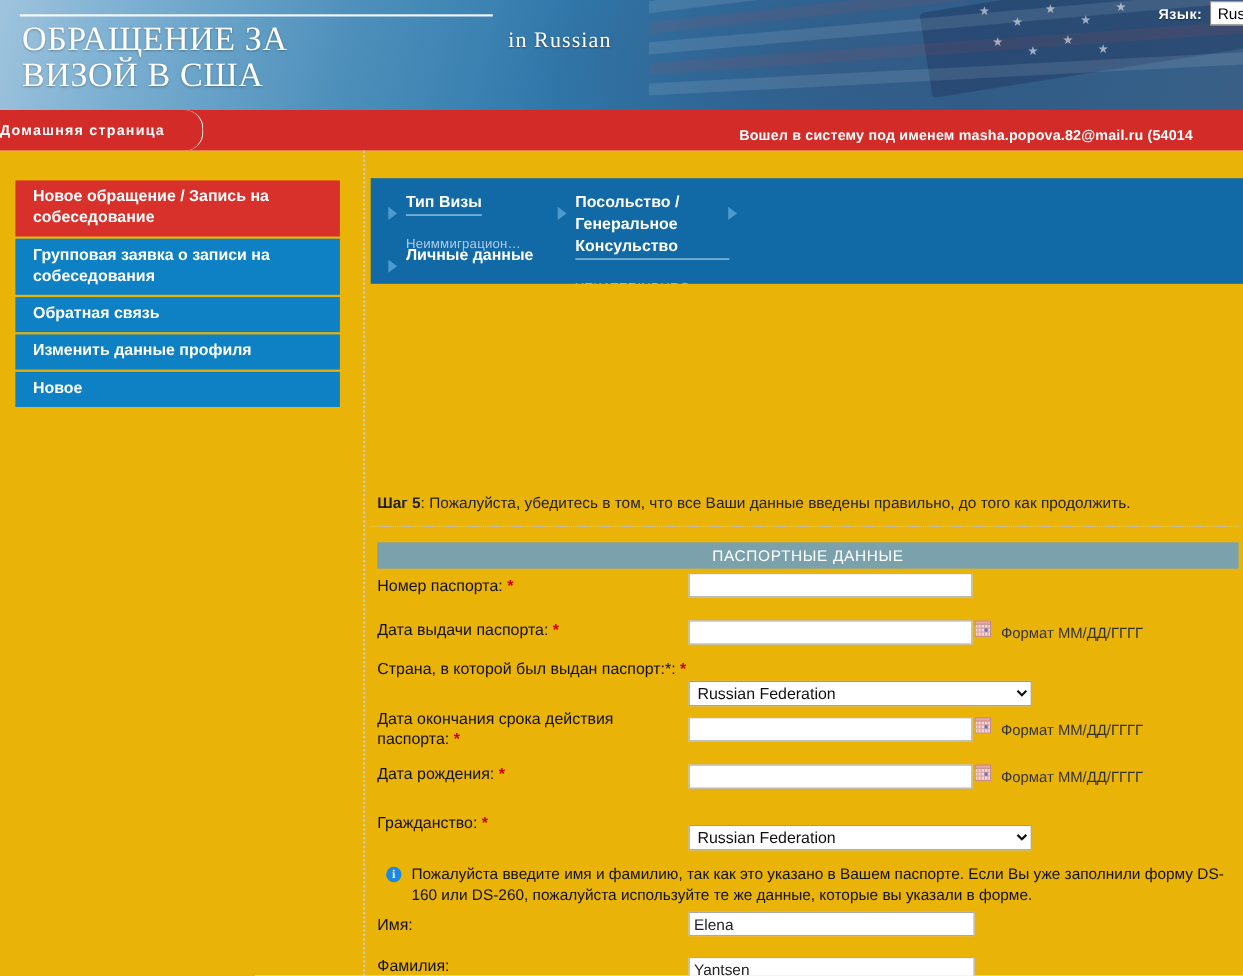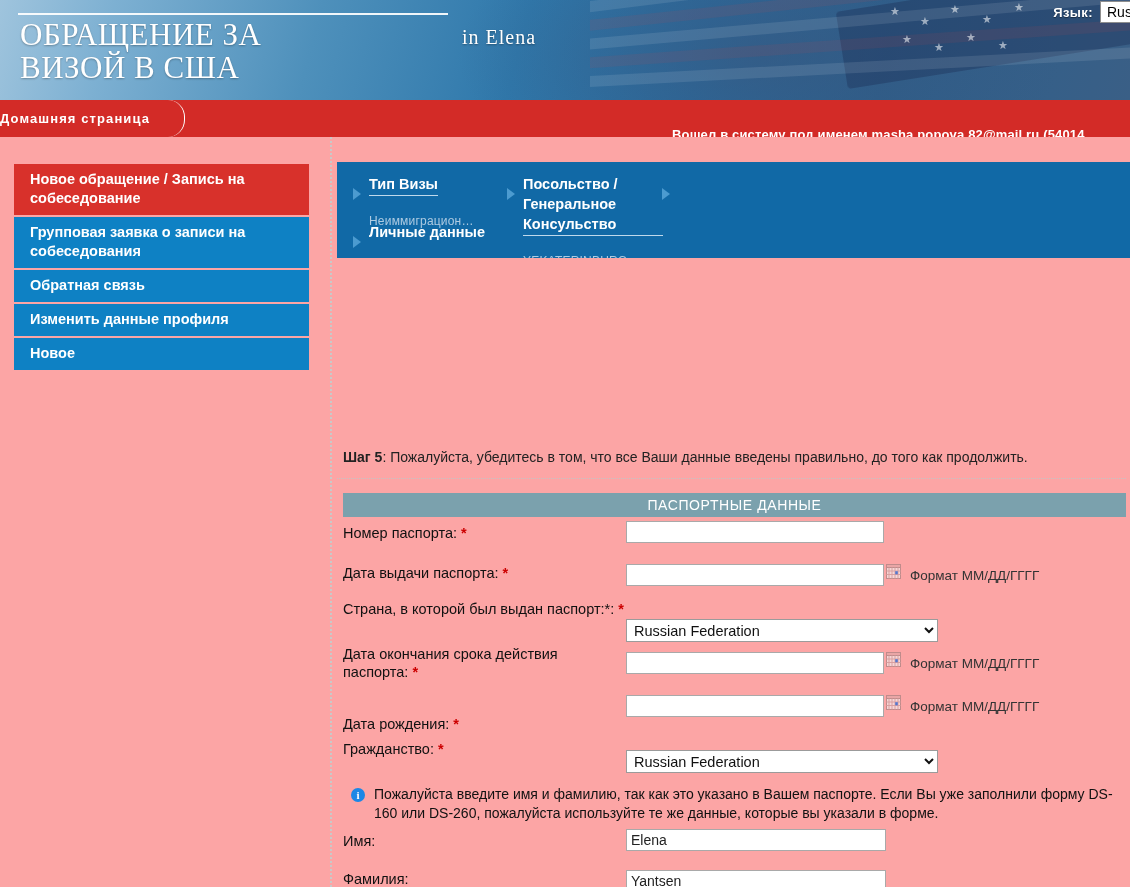--- a/index.html
+++ b/index.html
@@ -97,33 +97,33 @@
     padding-left: 0px;
     border-right: 1px solid #ffffff;
     color: #ffffff;
     font-size: 13px; font-weight: bold;
     letter-spacing: 1.1px;
     cursor: pointer;
     border-radius: 17px;
   }
   .redbar-user {
     position: absolute;
-    left: 672px; top: 16px; height: 37px;
+    left: 672px; top: 4px; height: 37px;
     display: flex; align-items: center;
     color: #ffffff; font-size: 13px; font-weight: bold;
     letter-spacing: 0.15px;
     white-space: nowrap;
   }
 
   
   .page {
     position: relative;
     width: 1130px;
     height: 750px;
-    background: #fca5a5;
+    background: #eab308;
   }
 
   
   .sidebar {
     position: absolute;
     left: 14px; top: 27px;
     width: 295px;
   }
   .nav-item {
     color: #ffffff;
@@ -322,21 +322,21 @@
     <div class="star" style="left:312px; top:34px;">★</div>
     <div class="star" style="left:344px; top:42px;">★</div>
     <div class="star" style="left:376px; top:32px;">★</div>
     <div class="star" style="left:408px; top:40px;">★</div>
   </div>
 
   <div class="hdr-rule"></div>
 
   <div class="site-title">ОБРАЩЕНИЕ ЗА
 ВИЗОЙ В США</div>
-  <div class="site-subtitle">in  Elena</div>
+  <div class="site-subtitle">in  Russian</div>
 
   <div class="lang-box">
     <span class="lang-label">Язык:</span>
     <select class="lang-select">
       <option>Russian</option>
     </select>
   </div>
 </div>
 
 <div class="redbar">
@@ -462,21 +462,21 @@
               <line x1="0.5" y1="7" x2="14.5" y2="7" stroke="#d9a0a0"></line>
               <line x1="0.5" y1="10.5" x2="14.5" y2="10.5" stroke="#d9a0a0"></line>
               <rect x="9.2" y="7.2" width="2.6" height="3.1" fill="#5577cc"></rect>
             </svg>
           </span>
           <span class="fmt">Формат ММ/ДД/ГГГГ</span>
         </div>
       </div>
 
       <div class="row" style="height:44px;">
-        <div class="lbl" style="padding-top:6px;margin-top:20px;">
+        <div class="lbl" style="padding-top:6px;">
           <span>Дата рождения:</span>
           <span class="req">*</span>
         </div>
         <div class="ctrl" style="padding-top:6px;">
           <input class="txt w258" type="text" value="" style="">
           <span class="cal-icon">
             <svg width="15" height="15" viewBox="0 0 15 15">
               <rect x="0.5" y="0.5" width="14" height="14" fill="#f6d6d6" stroke="#c08b8b"></rect>
               <rect x="0.5" y="0.5" width="14" height="3" fill="#e9a6a6" stroke="#c08b8b"></rect>
               <line x1="3" y1="3.5" x2="3" y2="14.5" stroke="#d9a0a0"></line>

